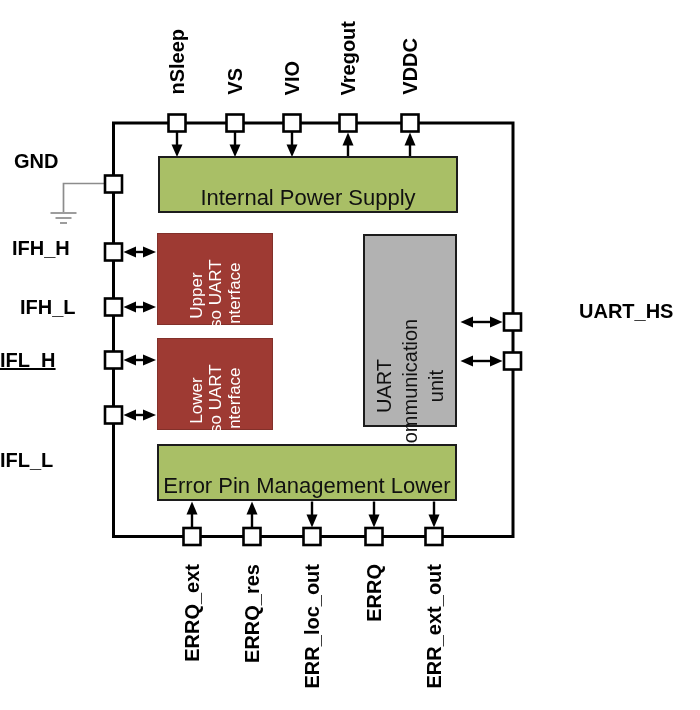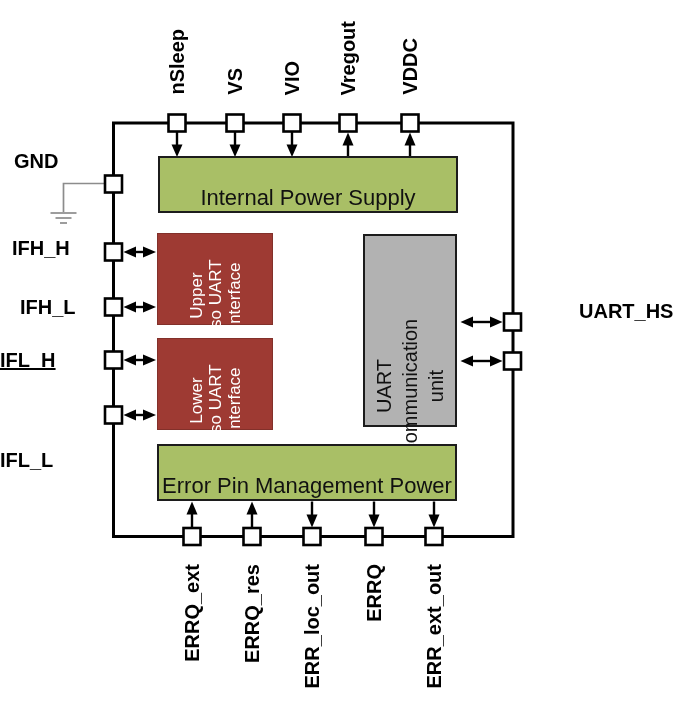--- a/index.html
+++ b/index.html
@@ -191,21 +191,21 @@
 
   <div class="block block-gray" style="left:363px; top:234px; width:94px; height:193px;">
     <div class="rot rot-gray">
       <span>UART</span>
       <span>communication</span>
       <span>unit</span>
     </div>
   </div>
 
   <div class="block block-green" style="left:157px; top:444px; width:300px; height:57px;">
-    <span>Error Pin Management Power</span>
+    <span>Error Pin Management Lower</span>
   </div>
 
   <div class="plabel vert" style="left:166px; bottom:615px;">nSleep</div>
   <div class="plabel vert" style="left:224px; bottom:615px;">VS</div>
   <div class="plabel vert" style="left:281px; bottom:615px;">VIO</div>
   <div class="plabel vert" style="left:337px; bottom:615px;">Vregout</div>
   <div class="plabel vert" style="left:399px; bottom:615px;">VDDC</div>
 
   <div class="plabel" style="left:14px; top:150px;">GND</div>
   <div class="plabel" style="left:12px; top:237px;">IFH_H</div>

